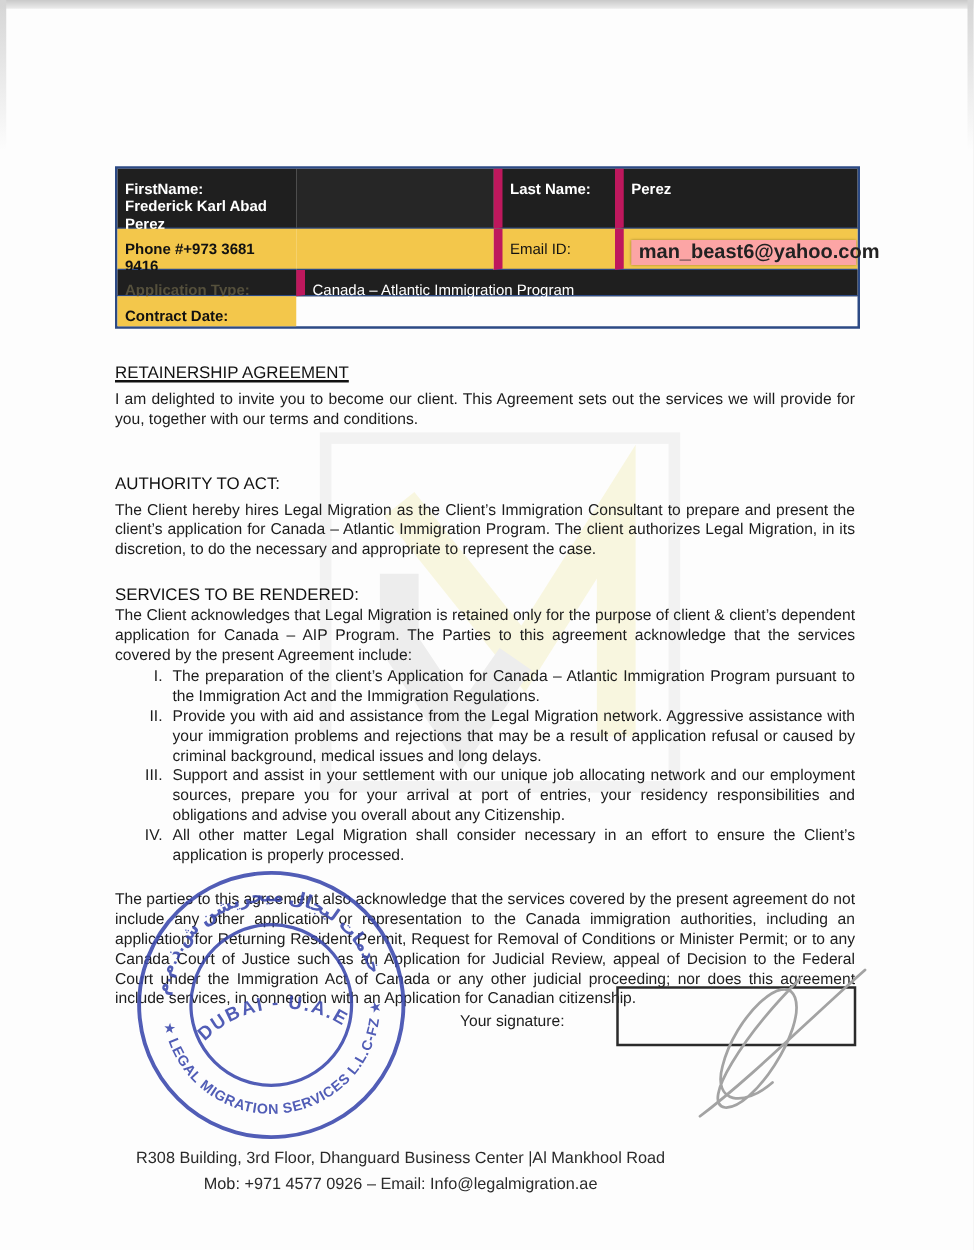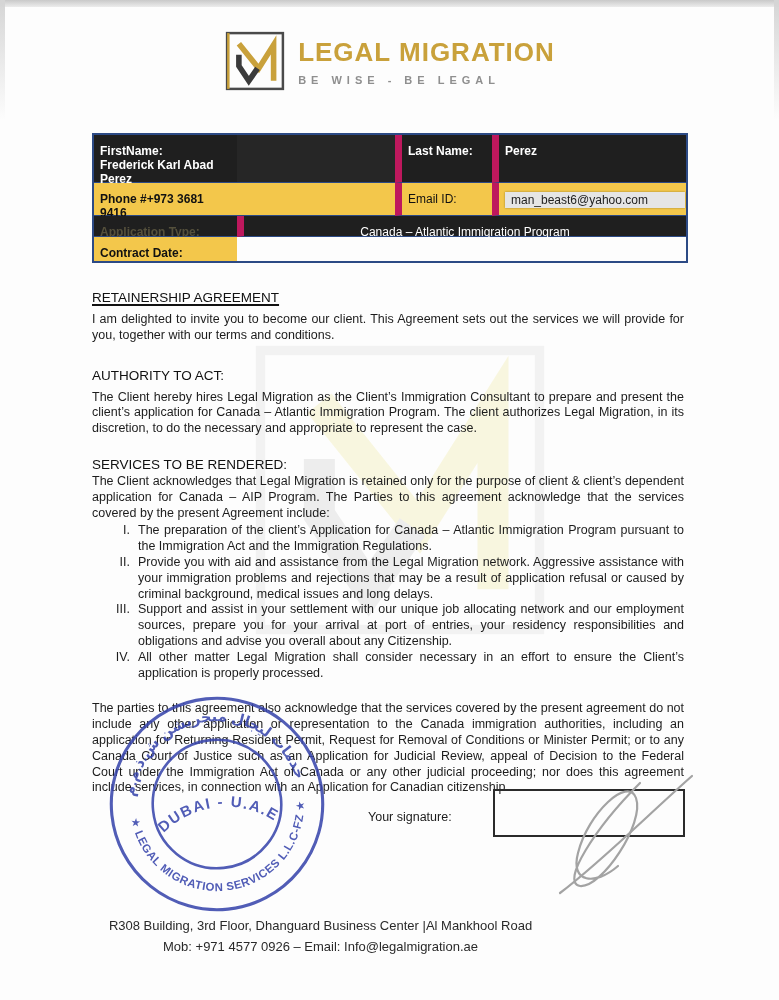--- a/index.html
+++ b/index.html
@@ -30,32 +30,32 @@
     border:2px solid #2c4a85;font-size:12px;
   }
   .ct-cell{padding:9px 6px;box-sizing:border-box;}
   .ct-black{background:#1f1f1f;color:#fff;font-weight:bold;}
   .ct-black-lighter{background:#262626;}
   .ct-yellow{background:#f3c74b;color:#111;}
   .bold{font-weight:bold;}
   .pre{white-space:pre-line;}
   .bl{border-left:7px solid #be185d;}
   .bb{border-bottom:1px solid #2c4a85;}
-  .span3{grid-column:2 / span 3;text-align:center;}
+  .span3{grid-column:2 / span 3;}
   .muted-label{color:#55503c;}
-  .email-box{background:#e5e5e5;color:#222;font-weight:normal;padding:1px 6px;
-    width:168px;box-shadow:0 0 2px rgba(0,0,0,.35);font-size:12px;}
+  .email-box{background:#fca5a5;color:#222;font-weight:bold;padding:1px 6px;
+    width:168px;box-shadow:0 0 2px rgba(0,0,0,.35);font-size:16px;}
   .r1{height:48px;} .r2{height:33px;} .r3{height:21px;} .r4{height:24px;}
 
   
   .content{position:absolute;left:92px;top:290px;width:592px;z-index:2;}
   .sec-title{font-size:13.5px;font-weight:normal;color:#111;margin:0;}
   .underlined{text-decoration:underline;text-decoration-thickness:2px;text-underline-offset:2px;}
   .para{font-size:12.5px;line-height:15.8px;text-align:justify;margin:7px 0 0 0;}
-  .mt24{margin-top:24px;} .mt20{margin-top:20px;}
+  .mt24{margin-top:35px;} .mt20{margin-top:20px;}
   .rlist{margin:2px 0 0 0;padding:0;list-style:none;}
   .rlist li{display:flex;font-size:12.5px;line-height:15.8px;}
   .rnum{width:38px;text-align:right;padding-right:8px;flex:none;}
   .rtxt{flex:1;text-align:justify;}
 
   
   .watermark{position:absolute;left:245px;top:335px;width:310px;height:310px;
     opacity:0.16;z-index:1;}
 
   
@@ -73,34 +73,20 @@
   .footer-line{font-size:13px;color:#2a2a2a;margin:0 0 6px 0;}
 </style>
 </head>
 <body>
 
 <div class="page">
   <div class="photo-edge-top"></div>
   <div class="photo-edge-left"></div>
   <div class="photo-edge-right"></div>
 
-  <div class="header">
-    <div class="logo">
-      <svg class="logo-mark" viewBox="0 0 100 100">
-        <rect x="5" y="5" width="90" height="90" fill="none" stroke="#4a4a4a" stroke-width="4"></rect>
-        <rect x="5" y="5" width="4" height="90" fill="#c9a13b"></rect>
-        <polyline points="24,22 56,62 80,24 80,82" fill="none" stroke="#c9a13b" stroke-width="9"></polyline>
-        <polyline points="24,40 24,58 40,82 54,62" fill="none" stroke="#3b3b3b" stroke-width="9"></polyline>
-      </svg>
-      <div class="logo-text">
-        <div class="logo-name">LEGAL MIGRATION</div>
-        <div class="logo-tag">BE WISE - BE LEGAL</div>
-      </div>
-    </div>
-  </div>
 
   <div class="client-table">
     <div class="ct-cell ct-black bb pre r1">FirstName:
 Frederick Karl Abad Perez</div>
     <div class="ct-cell ct-black ct-black-lighter bb r1"></div>
     <div class="ct-cell ct-black bl bb r1">Last Name:</div>
     <div class="ct-cell ct-black bl bb r1">Perez</div>
 
     <div class="ct-cell ct-yellow bold bb r2">Phone #+973 3681 9416</div>
     <div class="ct-cell ct-yellow bb r2"></div>

